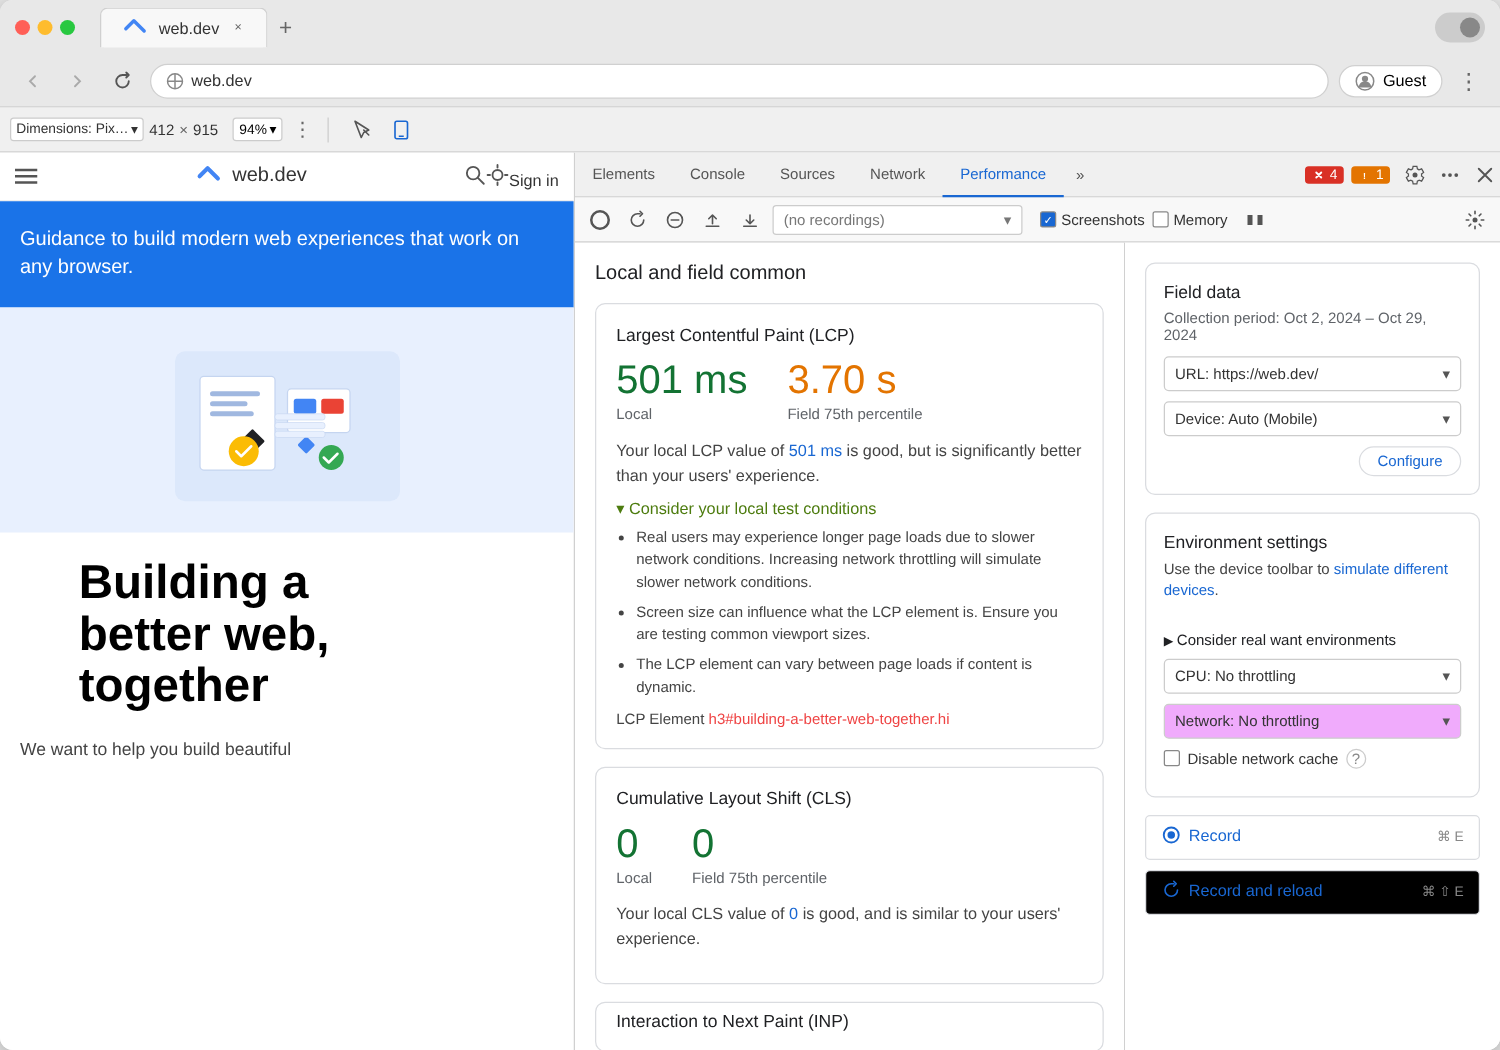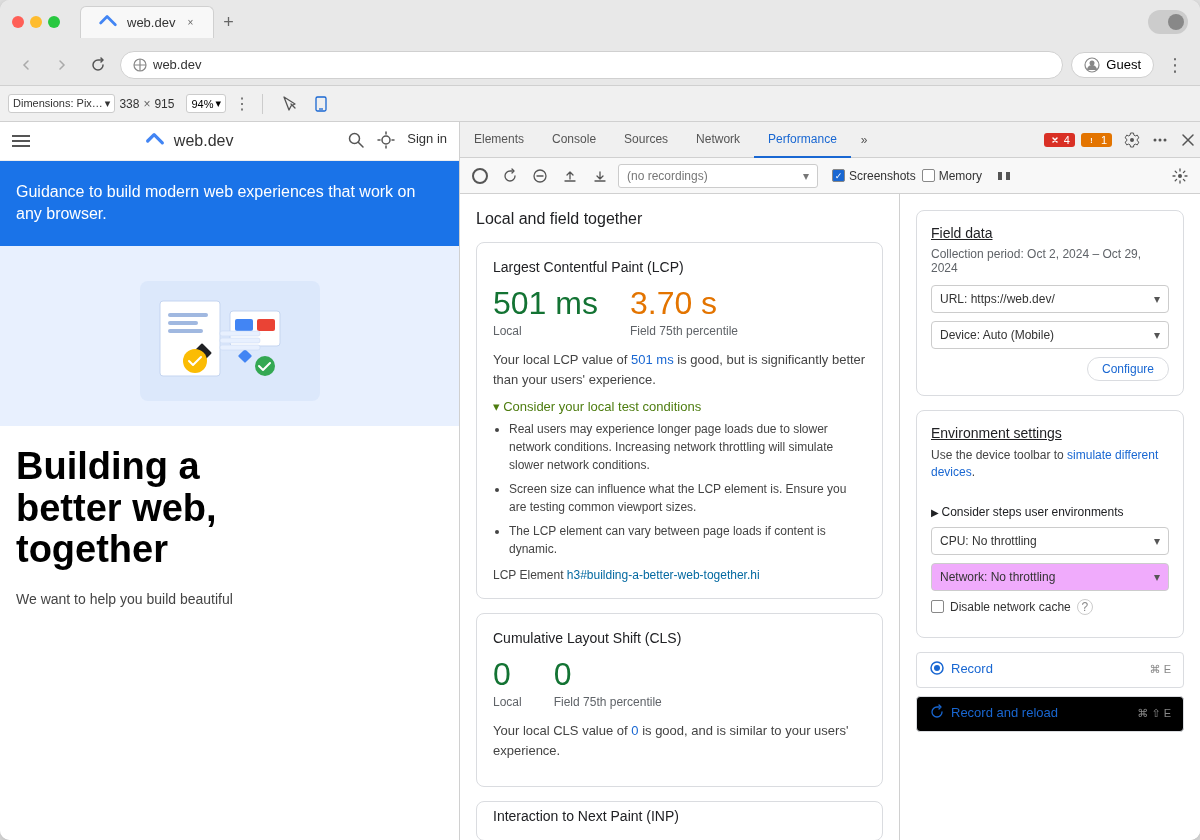--- a/index.html
+++ b/index.html
@@ -42,29 +42,29 @@
 
     
     .content-area { display: flex; flex: 1; overflow: hidden; }
 
     
     .webpage-preview { width: 460px; background: #fff; flex-shrink: 0; overflow: hidden; border-right: 1px solid #d0d0d0; display: flex; flex-direction: column; }
     .webpage-top-bar { background: #fff; padding: 8px 12px; display: flex; align-items: center; justify-content: space-between; border-bottom: 1px solid #eee; }
     .web-nav-icons { display: flex; align-items: center; gap: 12px; color: #555; font-size: 18px; }
     .web-logo { display: flex; align-items: center; gap: 8px; }
     .web-logo-text { font-size: 16px; color: #333; font-weight: 400; }
-    .web-actions { display: flex; align-items: flex-start; gap: 12px; color: #555; font-size: 14px; }
+    .web-actions { display: flex; align-items: flex-end; color: #555; font-size: 14px; }
     .web-signin { font-size: 13px; color: #333; }
 
     .web-hero { background: #1a73e8; padding: 20px 16px; color: #fff; }
     .web-hero-text { font-size: 16px; font-weight: 400; line-height: 1.4; }
 
     .web-illustration { background: #e8f0fe; height: 180px; margin: 0; display: flex; align-items: center; justify-content: center; }
 
-    .web-headline { padding: 20px 16px; }
+    .web-headline { padding: 20px 16px; margin-left: 47px; }
     .web-headline-text { font-size: 38px; font-weight: 800; line-height: 1.1; color: #000; }
     .web-subtext { padding: 0 16px; font-size: 14px; color: #444; }
 
     
     .devtools-panel { flex: 1; display: flex; flex-direction: column; background: #fff; overflow: hidden; }
 
     
     .devtools-tabs { background: #f0f0f0; height: 36px; display: flex; align-items: center; border-bottom: 1px solid #d0d0d0; flex-shrink: 0; }
     .dt-tab { padding: 0 14px; height: 36px; display: flex; align-items: center; font-size: 12px; color: #555; cursor: pointer; border-bottom: 2px solid transparent; white-space: nowrap; }
     .dt-tab.active { color: #1967d2; border-bottom: 2px solid #1967d2; }
@@ -111,30 +111,30 @@
     .metric-desc { font-size: 13px; color: #444; line-height: 1.5; margin-bottom: 10px; }
     .metric-desc em { font-style: normal; font-weight: 500; color: #1967d2; }
 
     .metric-considerations { margin-bottom: 10px; }
     .metric-considerations-title { font-size: 13px; color: #4d7c0f; margin-bottom: 6px; cursor: pointer; }
     .metric-considerations-title::before { content: '▾ '; }
     .metric-bullet-list { padding-left: 16px; }
     .metric-bullet { font-size: 12px; color: #444; line-height: 1.5; margin-bottom: 6px; }
 
     .metric-lcp-element { font-size: 12px; color: #444; margin-top: 8px; }
-    .metric-lcp-link { color: #0369a1; text-decoration: none; }
+    .metric-lcp-link { color: #ef4444; text-decoration: none; }
 
     
     .dt-next-steps { width: 300px; overflow-y: auto; padding: 16px; background: #fff; flex-shrink: 0; }
     .dt-next-steps::-webkit-scrollbar { width: 6px; }
     .dt-next-steps::-webkit-scrollbar-thumb { background: #ccc; border-radius: 3px; }
     .next-steps-title { font-size: 16px; color: #202124; margin-bottom: 14px; font-weight: 400; }
 
     .ns-card { border: 1px solid #dadce0; border-radius: 8px; padding: 14px; margin-bottom: 14px; }
-    .ns-card-title { font-size: 14px; color: #202124; margin-bottom: 6px; font-weight: 500; text-decoration: underline; }
+    .ns-card-title { font-size: 14px; color: #202124; margin-bottom: 6px; font-weight: 500; }
     .ns-card-subtitle { font-size: 12px; color: #5f6368; margin-bottom: 10px; }
 
     .ns-dropdown { width: 100%; height: 28px; background: #fff; border: 1px solid #ccc; border-radius: 4px; padding: 0 8px; font-size: 12px; color: #333; display: flex; align-items: center; justify-content: space-between; cursor: pointer; margin-bottom: 8px; }
     .ns-dropdown-arrow { color: #555; }
 
     .ns-configure-btn { border: 1px solid #dadce0; border-radius: 14px; padding: 4px 14px; font-size: 12px; color: #1967d2; cursor: pointer; background: #fff; display: inline-block; float: right; }
 
     .ns-env-desc { font-size: 12px; color: #444; margin-bottom: 24px; line-height: 1.4; }
     .ns-env-link { color: #1967d2; text-decoration: none; }
     .ns-consider-title { font-size: 12px; color: #202124; margin-bottom: 8px; cursor: pointer; }
@@ -219,21 +219,21 @@
     </div>
     <div class="menu-dots">⋮</div>
   </div>
 
   <div class="devtools-toolbar">
     <div class="dim-section">
       <div class="dim-dropdown">
         <span>Dimensions: Pix…</span>
         <span>▾</span>
       </div>
-      <span>338</span>
+      <span>412</span>
       <span class="dim-x">×</span>
       <span>915</span>
     </div>
     <div class="dim-percent">
       <span>94%</span>
       <span>▾</span>
     </div>
     <div class="three-dots-vert">⋮</div>
     <div style="width: 1px; height: 20px; background: #ccc; margin: 0 4px;"></div>
     <div class="devtools-panel-icons">
@@ -431,21 +431,21 @@
           <svg width="16" height="16" viewBox="0 0 16 16">
               <circle cx="8" cy="8" r="2" fill="#555"></circle>
               <path d="M8 1v2M8 13v2M1 8h2M13 8h2M3.22 3.22l1.41 1.41M11.37 11.37l1.41 1.41M3.22 12.78l1.41-1.41M11.37 4.63l1.41-1.41" stroke="#555" stroke-width="1.3" stroke-linecap="round"></path>
             </svg>
         </div>
       </div>
 
       <div class="dt-main">
 
         <div class="dt-metrics-panel">
-          <div class="metrics-title">Local and field together</div>
+          <div class="metrics-title">Local and field common</div>
 
           <div class="metric-card">
             <div class="metric-card-title">Largest Contentful Paint (LCP)</div>
             <div class="metric-values">
               <div class="metric-value-group">
                 <span class="metric-value-num metric-value-good">501 ms</span>
                 <span class="metric-value-label">Local</span>
               </div>
               <div class="metric-value-group">
                 <span class="metric-value-num metric-value-needs-improvement">3.70 s</span>
@@ -507,21 +507,21 @@
             <div class="clearfix">
               <div class="ns-configure-btn">Configure</div>
             </div>
           </div>
 
           <div class="ns-card">
             <div class="ns-card-title">Environment settings</div>
             <div class="ns-env-desc">
               Use the device toolbar to <a class="ns-env-link">simulate different devices</a>.
             </div>
-            <div class="ns-consider-title">Consider steps user environments</div>
+            <div class="ns-consider-title">Consider real want environments</div>
             <div class="ns-cpu-dropdown">
               <span>CPU: No throttling</span>
               <span class="ns-dropdown-arrow">▾</span>
             </div>
             <div class="ns-net-dropdown">
               <span>Network: No throttling</span>
               <span class="ns-dropdown-arrow">▾</span>
             </div>
             <div class="ns-disable-cache">
               <div class="checkbox-empty"></div>

